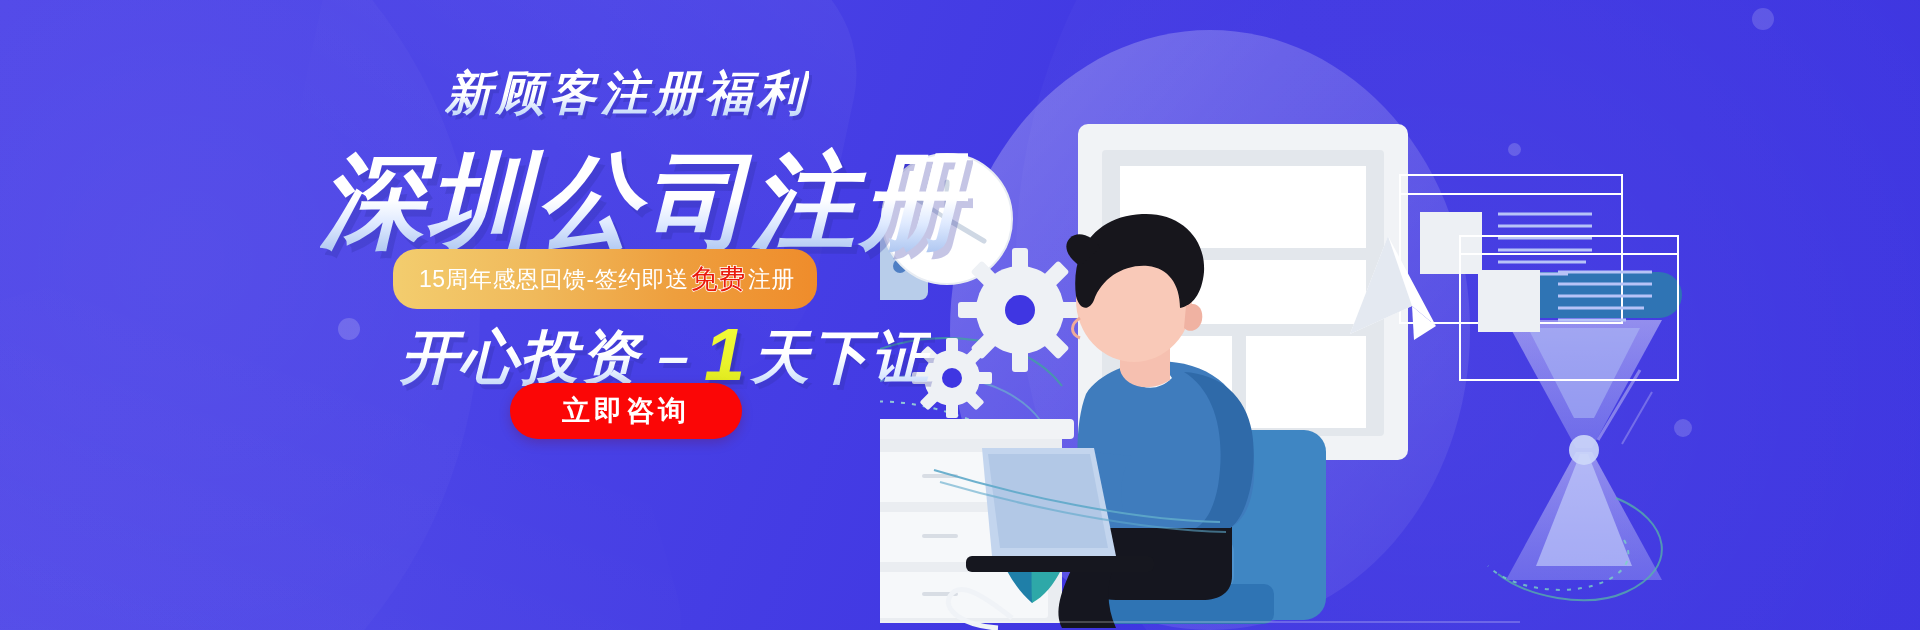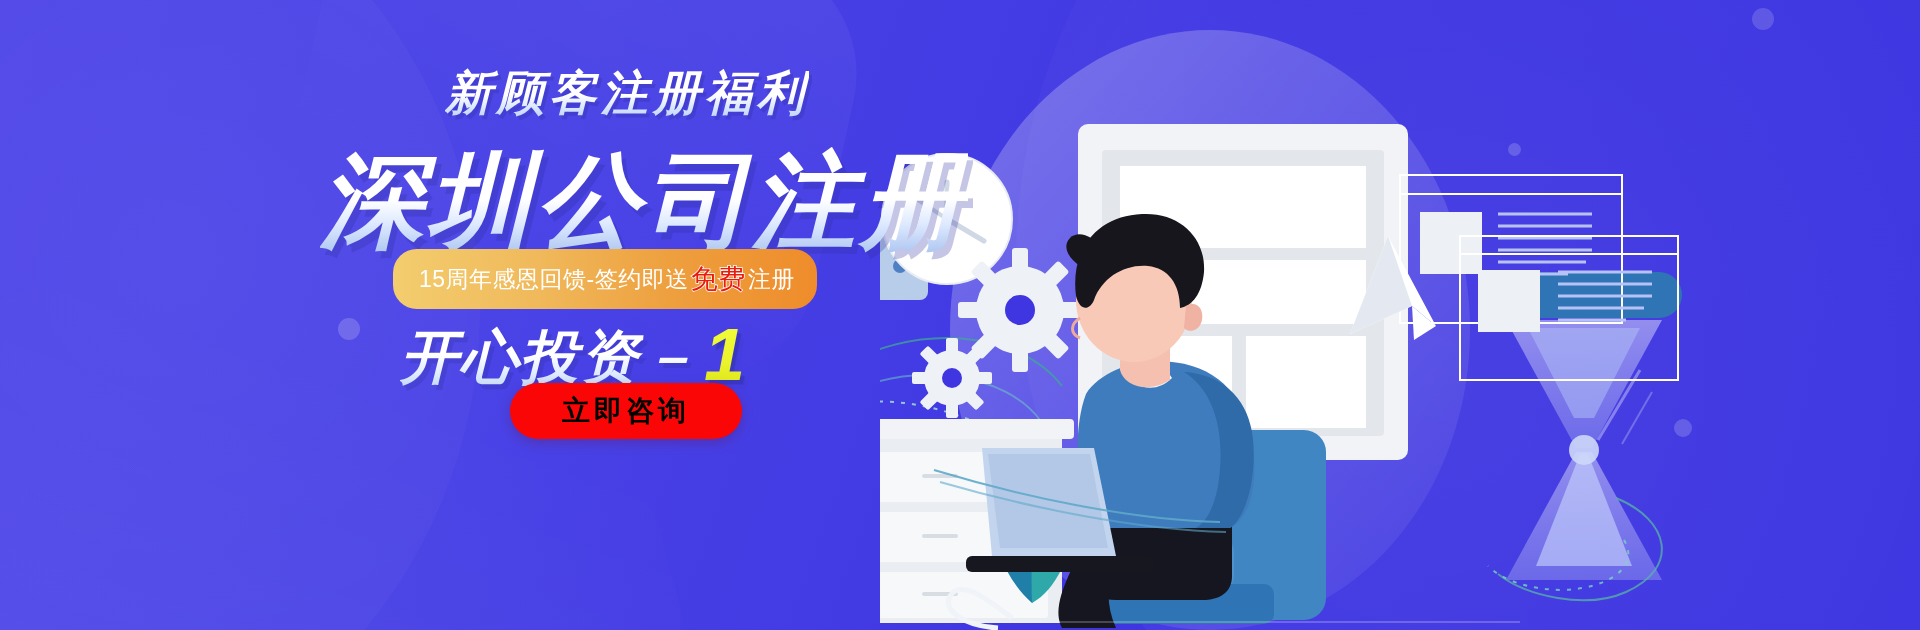--- a/index.html
+++ b/index.html
@@ -82,21 +82,21 @@
   .tagline .one{
     font-size:74px;font-weight:bold;font-style:italic;padding:0 4px;
     background:linear-gradient(180deg,#f5ff3d 0%,#eaf32b 60%,#d8e115 100%);
     -webkit-background-clip:text;background-clip:text;-webkit-text-fill-color:transparent;
     filter:drop-shadow(3px 4px 0 rgba(45,45,160,0.3));
   }
 
   .cta{
     position:absolute;left:510px;top:383px;width:232px;height:56px;
     border-radius:28px;background:#fb0606;border:none;cursor:pointer;
-    color:#000000;font-size:28px;font-weight:bold;letter-spacing:4px;
+    color:#ffffff;font-size:28px;font-weight:bold;letter-spacing:4px;
     font-family:"Liberation Sans","DejaVu Sans",sans-serif;
     box-shadow:0 4px 12px rgba(120,0,0,0.22);
   }
 
   
   .illus{position:absolute;left:880px;top:0;width:1040px;height:630px;}
   .illus svg{display:block;}
 </style>
 </head>
 <body>
@@ -312,18 +312,19 @@
 
     <div class="pill">
       <span>15周年感恩回馈-签约即送</span>
         <span class="free">免费</span>
         <span>注册</span>
     </div>
 
     <div class="tagline">
       <span>开心投资－</span>
         <span class="one">1</span>
+        <span>天下证</span>
     </div>
 
     <button class="cta">立即咨询</button>
   </div>
 
 </div>
 
 </body></html>

